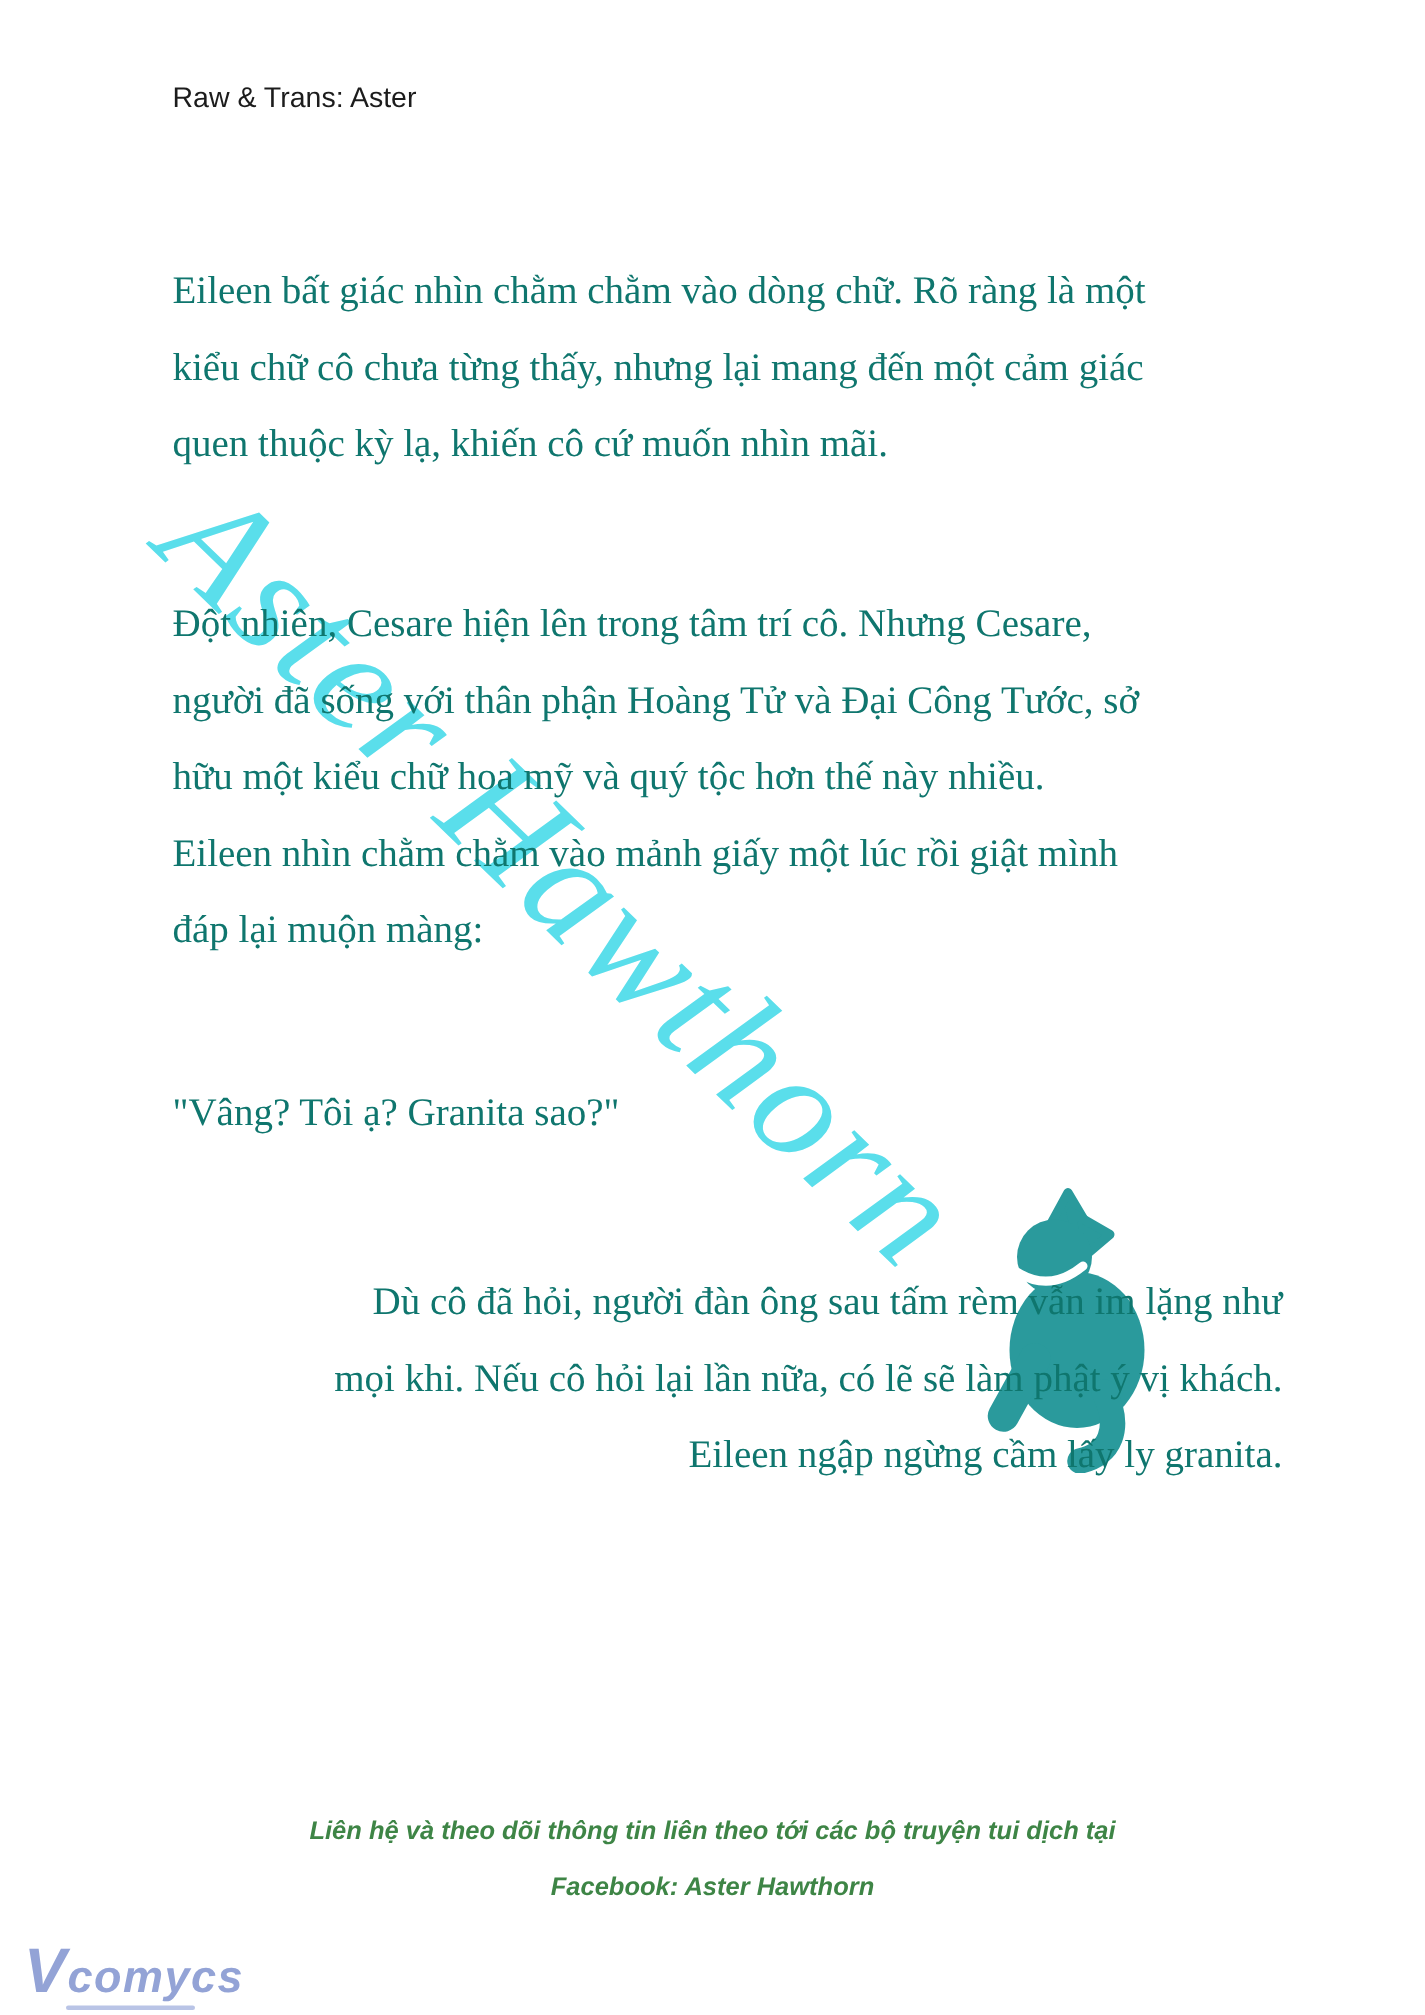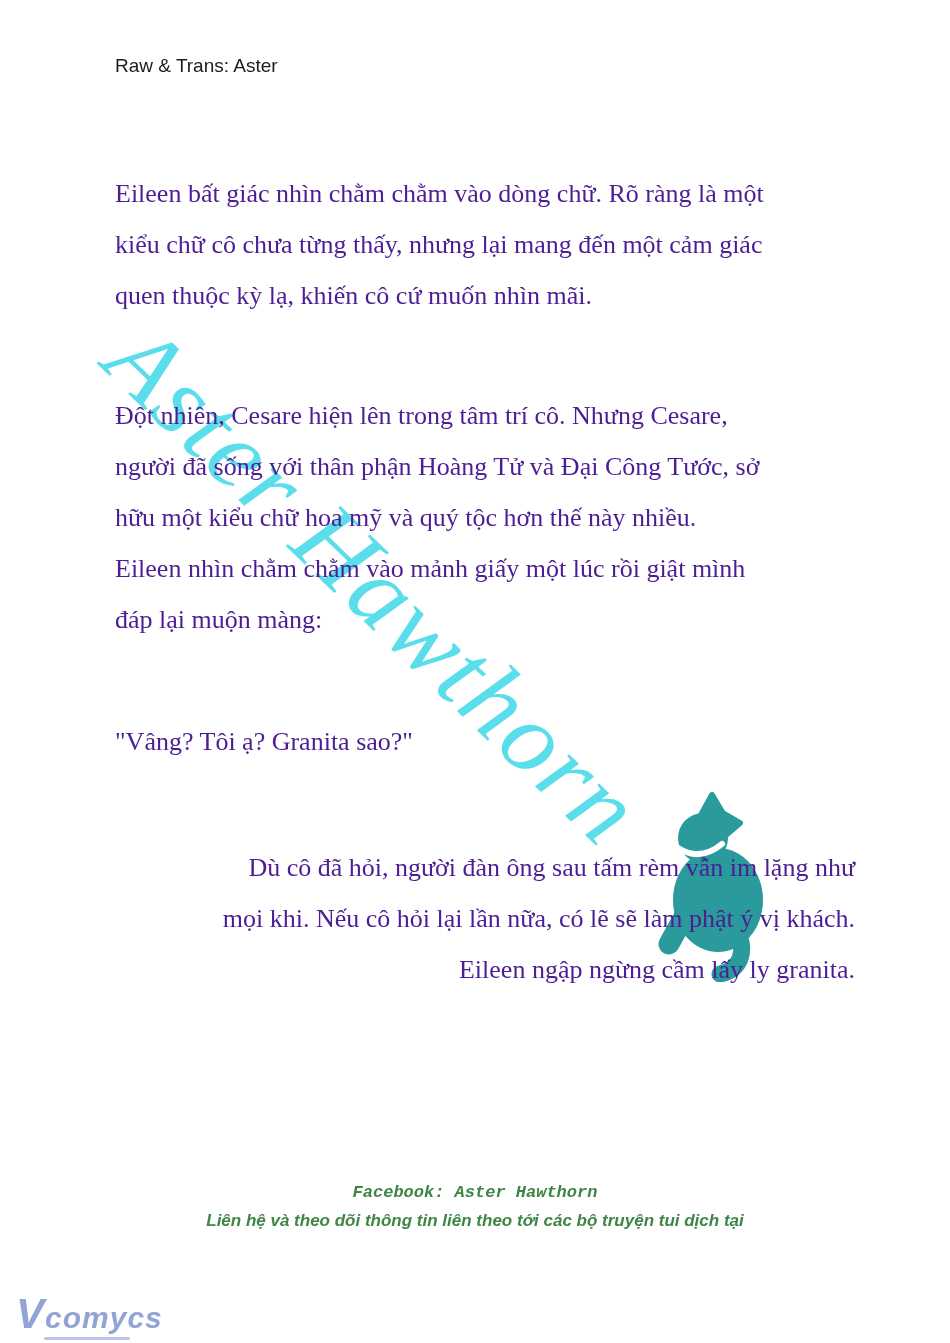--- a/index.html
+++ b/index.html
@@ -51,21 +51,21 @@
     font-family: "Liberation Sans", "DejaVu Sans", sans-serif;
     font-size: 19px;
     color: #1c1c1c;
   }
   .para {
     position: absolute;
     left: 115px;
     width: 740px;
     font-size: 26px;
     line-height: 51px;
-    color: #4c1d95;
+    color: #0f766e;
     white-space: pre-line;
   }
   .p1 { top: 168px; }
   .p2 { top: 390px; }
   .quote { top: 716px; }
   .p3 { top: 842px; text-align: right; }
 
   
   .footer-line {
     position: absolute;
@@ -73,21 +73,21 @@
     right: 0;
     text-align: center;
     font-family: "Liberation Sans", "DejaVu Sans", sans-serif;
     font-style: italic;
     font-weight: bold;
     font-size: 17px;
     color: #3e8546;
   }
   .f1 { top: 1174px; }
   .f2 { top: 1211px; }
-  .f3 { top: 1183px; font-family: Liberation Mono, monospace; }
+  .f3 { top: 1248px; }
 
   
   .logo {
     position: absolute;
     left: 16px;
     top: 1290px;
     font-family: "Liberation Sans", "DejaVu Sans", sans-serif;
     font-style: italic;
     font-weight: bold;
     font-size: 30px;

